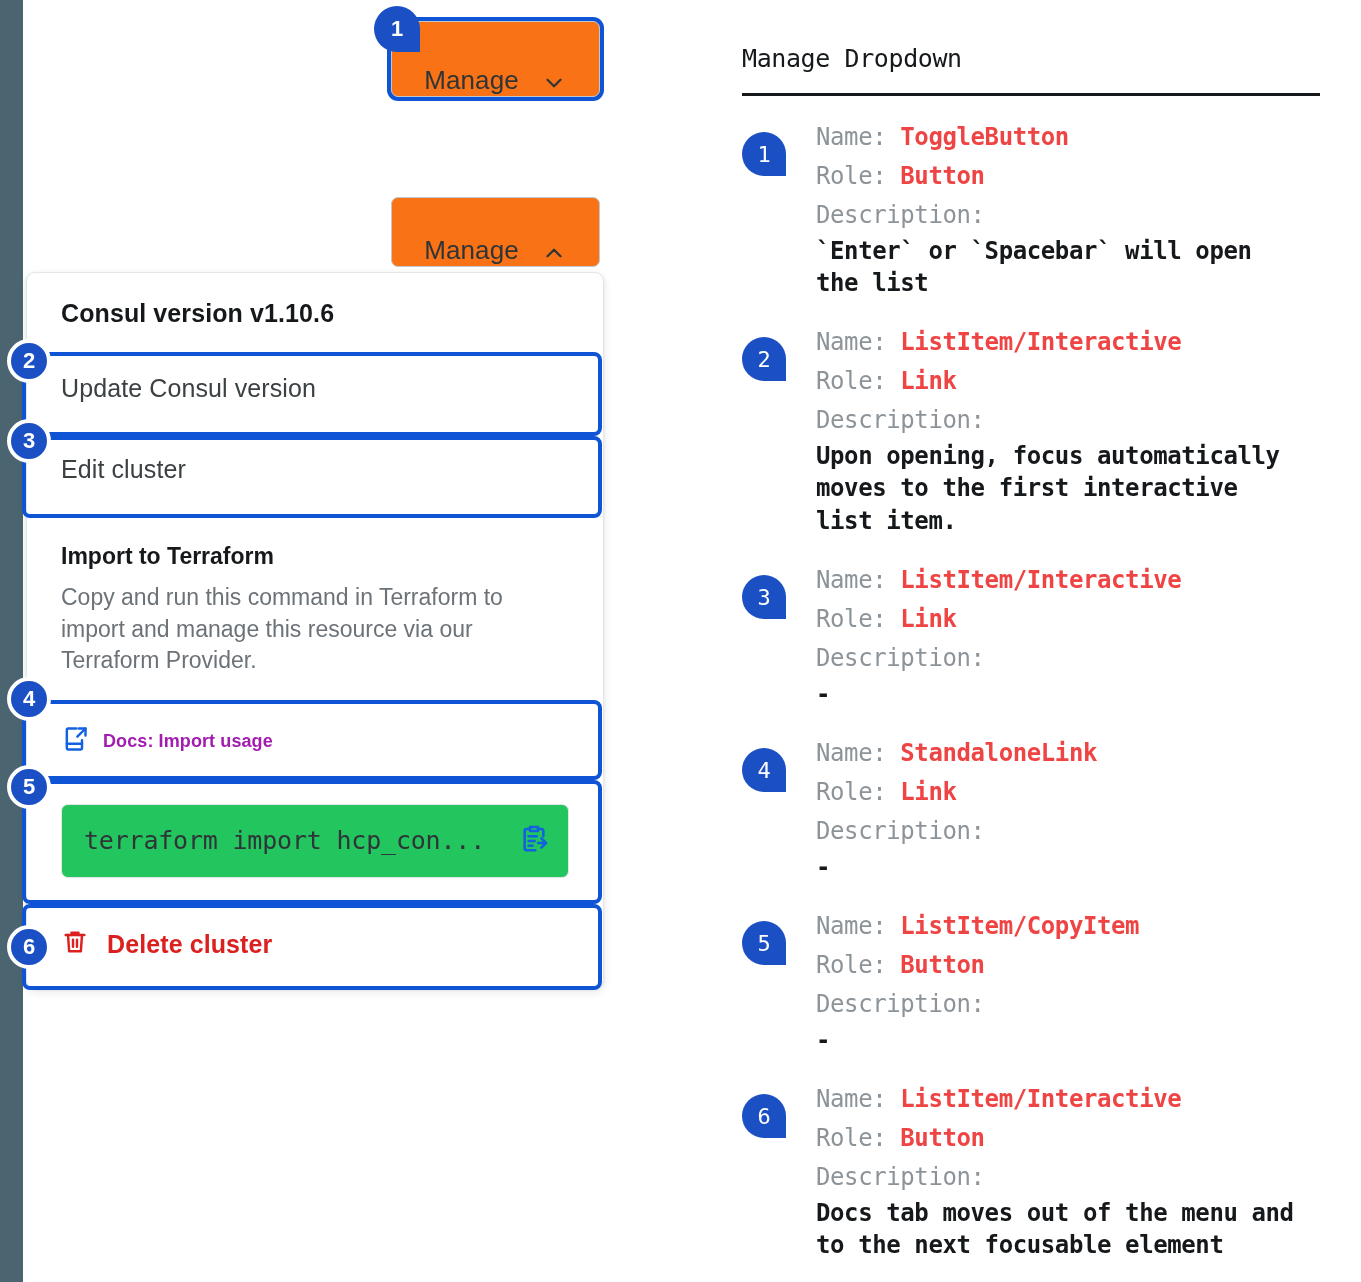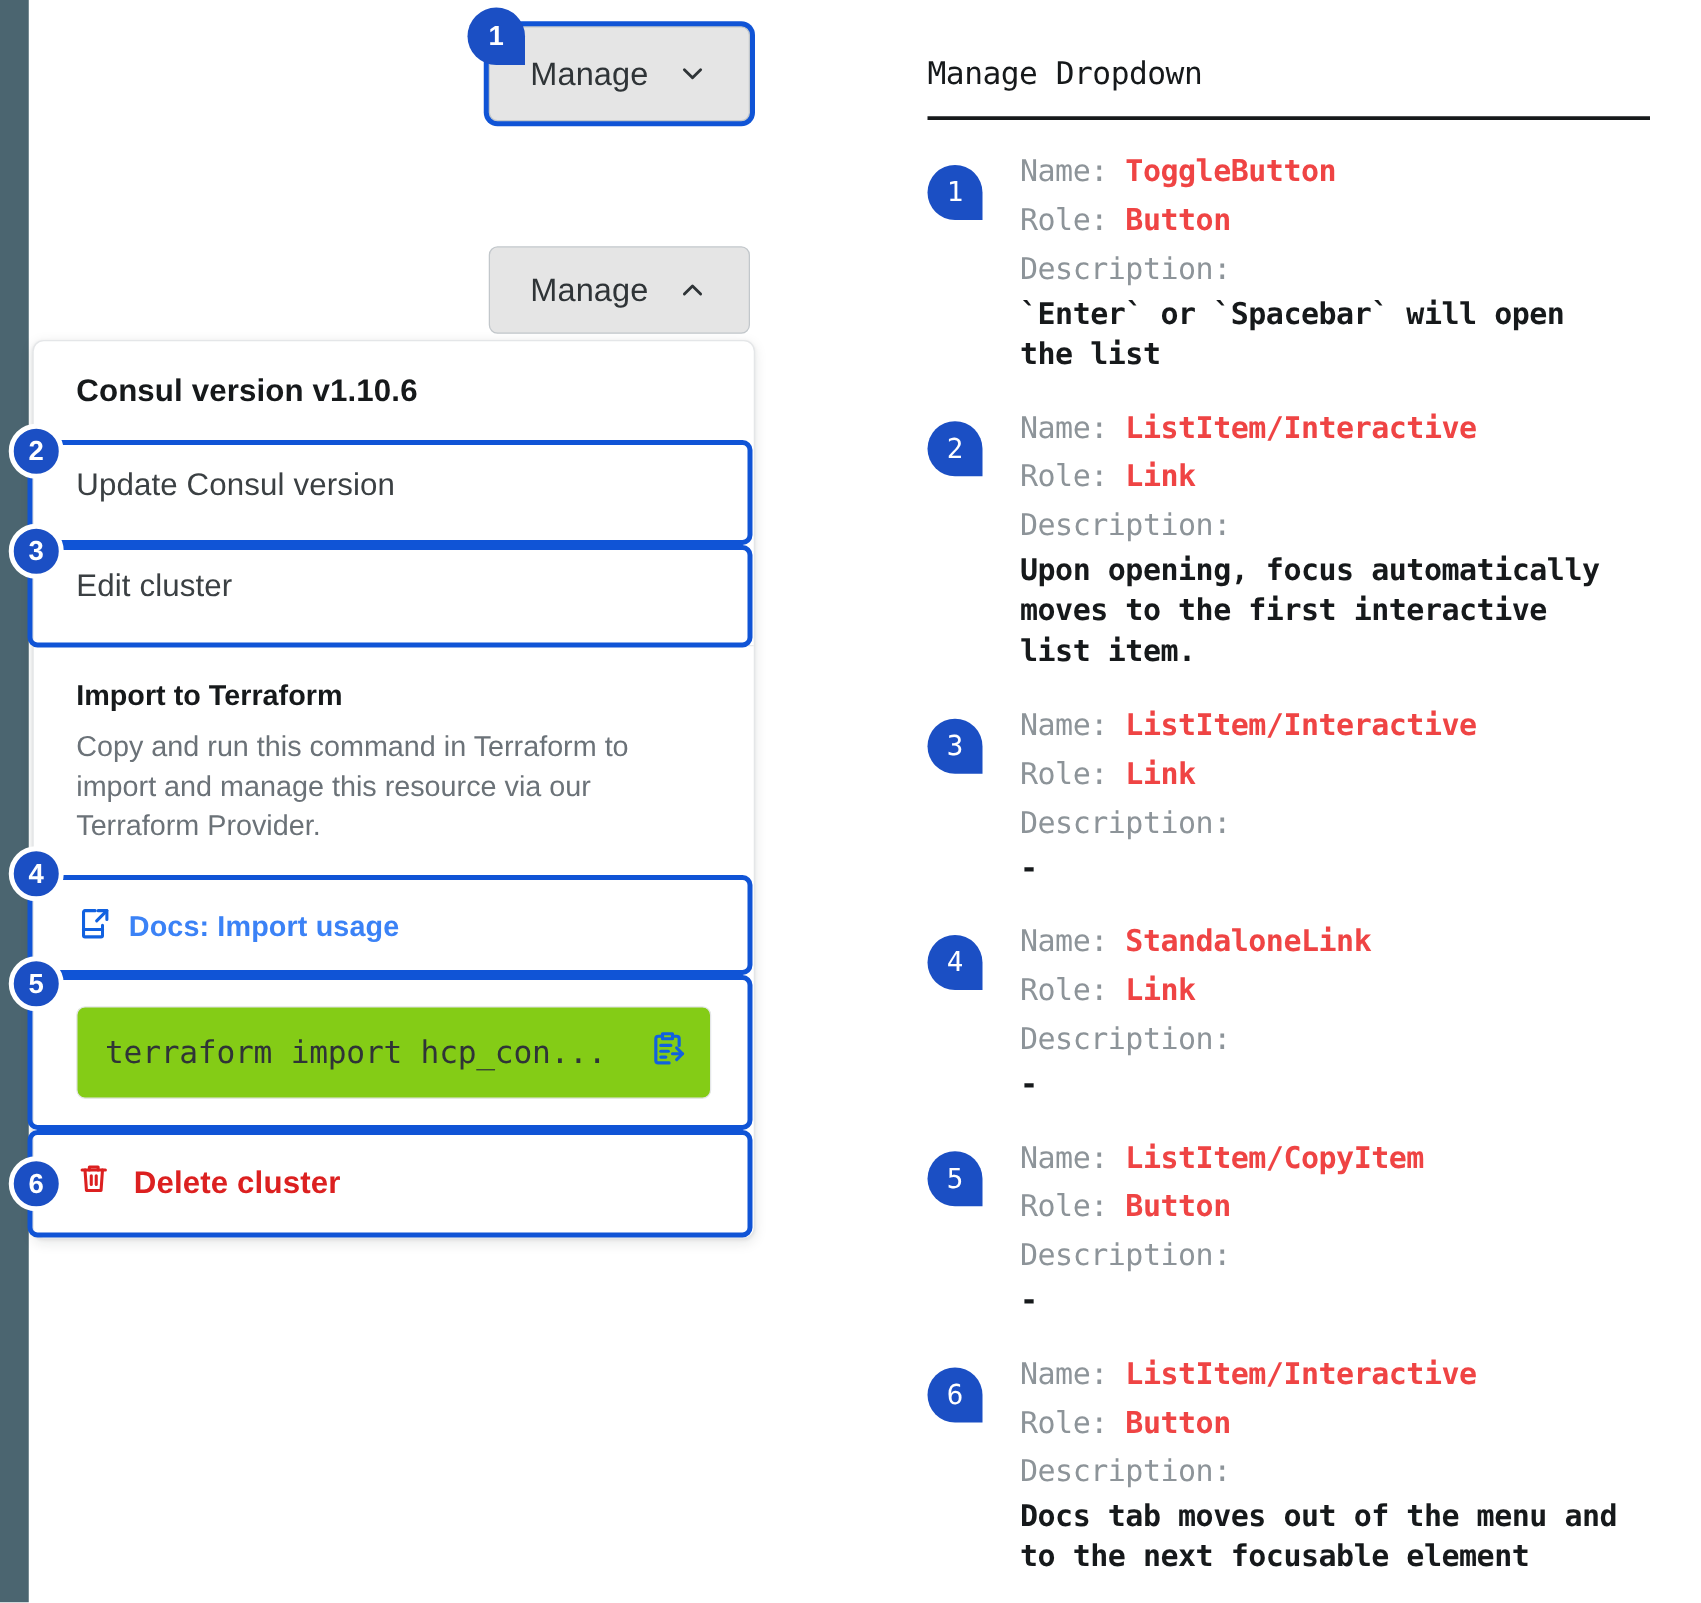--- a/index.html
+++ b/index.html
@@ -24,23 +24,23 @@
     width: 23px; height: 1282px;
     background: #4b6570;
   }
 
   
   .left-panel { position: absolute; left: 0; top: 0; width: 700px; height: 1282px; }
 
   
   .manage-btn {
     position: absolute;
-    display: flex; align-items: center; justify-content: center;
+    display: flex; align-items: flex-end; justify-content: center;
     gap: 22px;
-    background: #e5e5e5;
+    background: #f97316;
     border: 1px solid #c2c7cb;
     border-radius: 7px;
     color: #2f3437;
     font-size: 26px;
     letter-spacing: .1px;
   }
   .manage-btn .chev { display: inline-flex; }
   .btn-one {
     left: 391px; top: 21px; width: 209px; height: 76px;
     box-shadow: 0 0 0 4px #1054d6;
@@ -73,28 +73,28 @@
     padding: 26px 34px 0 34px;
     font-size: 23px; font-weight: 700; color: #16191b;
   }
   .dd-section-body {
     padding: 12px 34px 26px 34px;
     font-size: 23px; line-height: 1.37; color: #6b7278;
   }
   .dd-link {
     display: flex; align-items: center; gap: 14px;
     padding: 22px 34px 24px 34px;
-    font-size: 23px; color: #3b82f6; font-weight: 600; letter-spacing: .1px;
+    font-size: 18px; color: #a21caf; font-weight: 600; letter-spacing: .1px;
   }
   .dd-code-wrap { padding: 22px 34px 28px 34px; }
   .dd-code {
     display: flex; align-items: center; justify-content: space-between;
     border: 1px solid #e4e6e8; border-radius: 7px;
     padding: 16px 18px 16px 22px; height: 74px;
-    background: #84cc16;
+    background: #22c55e;
   }
   .dd-code code {
     font-family: "DejaVu Sans Mono", monospace;
     font-size: 25px; color: #2f3437; letter-spacing: -.2px; white-space: nowrap;
   }
   .dd-delete {
     display: flex; align-items: center; gap: 18px;
     padding: 22px 34px 26px 34px;
     font-size: 25px; color: #dc2020; font-weight: 600; letter-spacing: .1px;
   }

